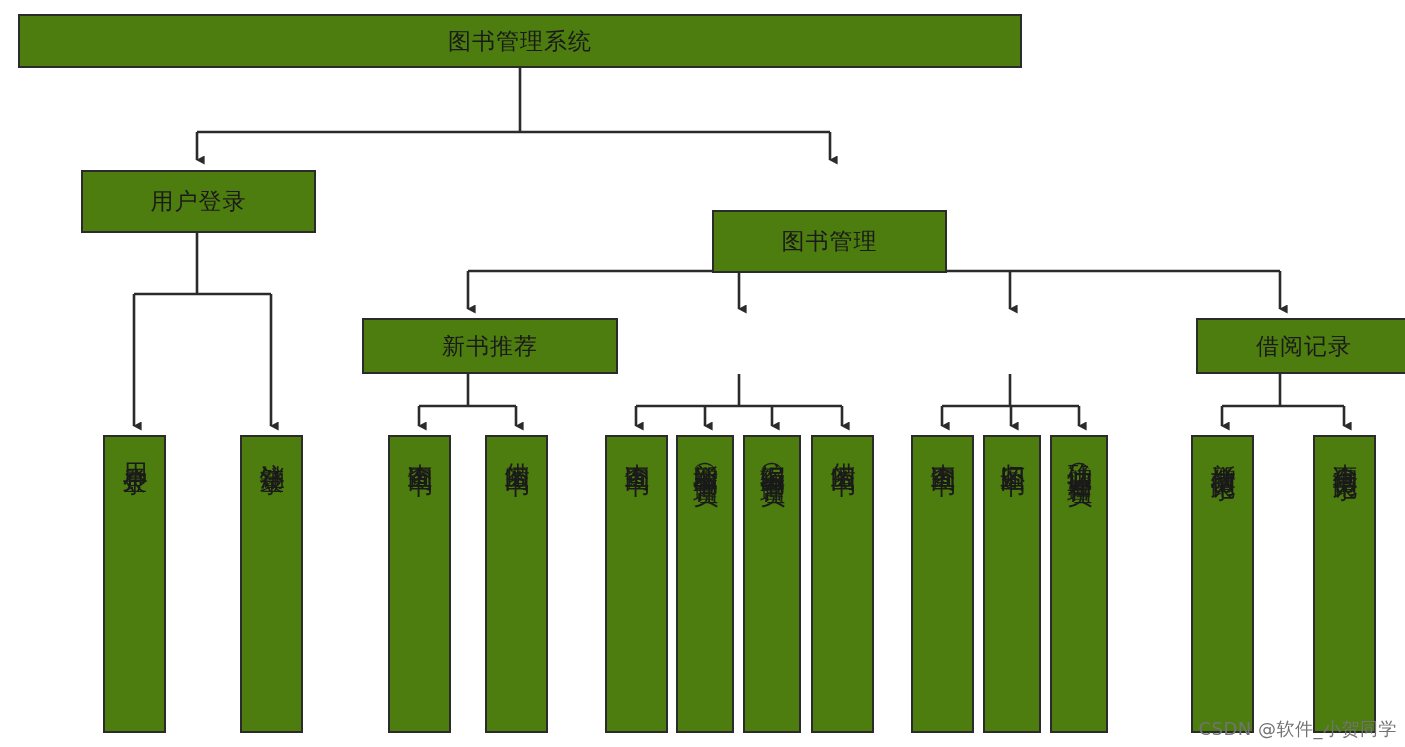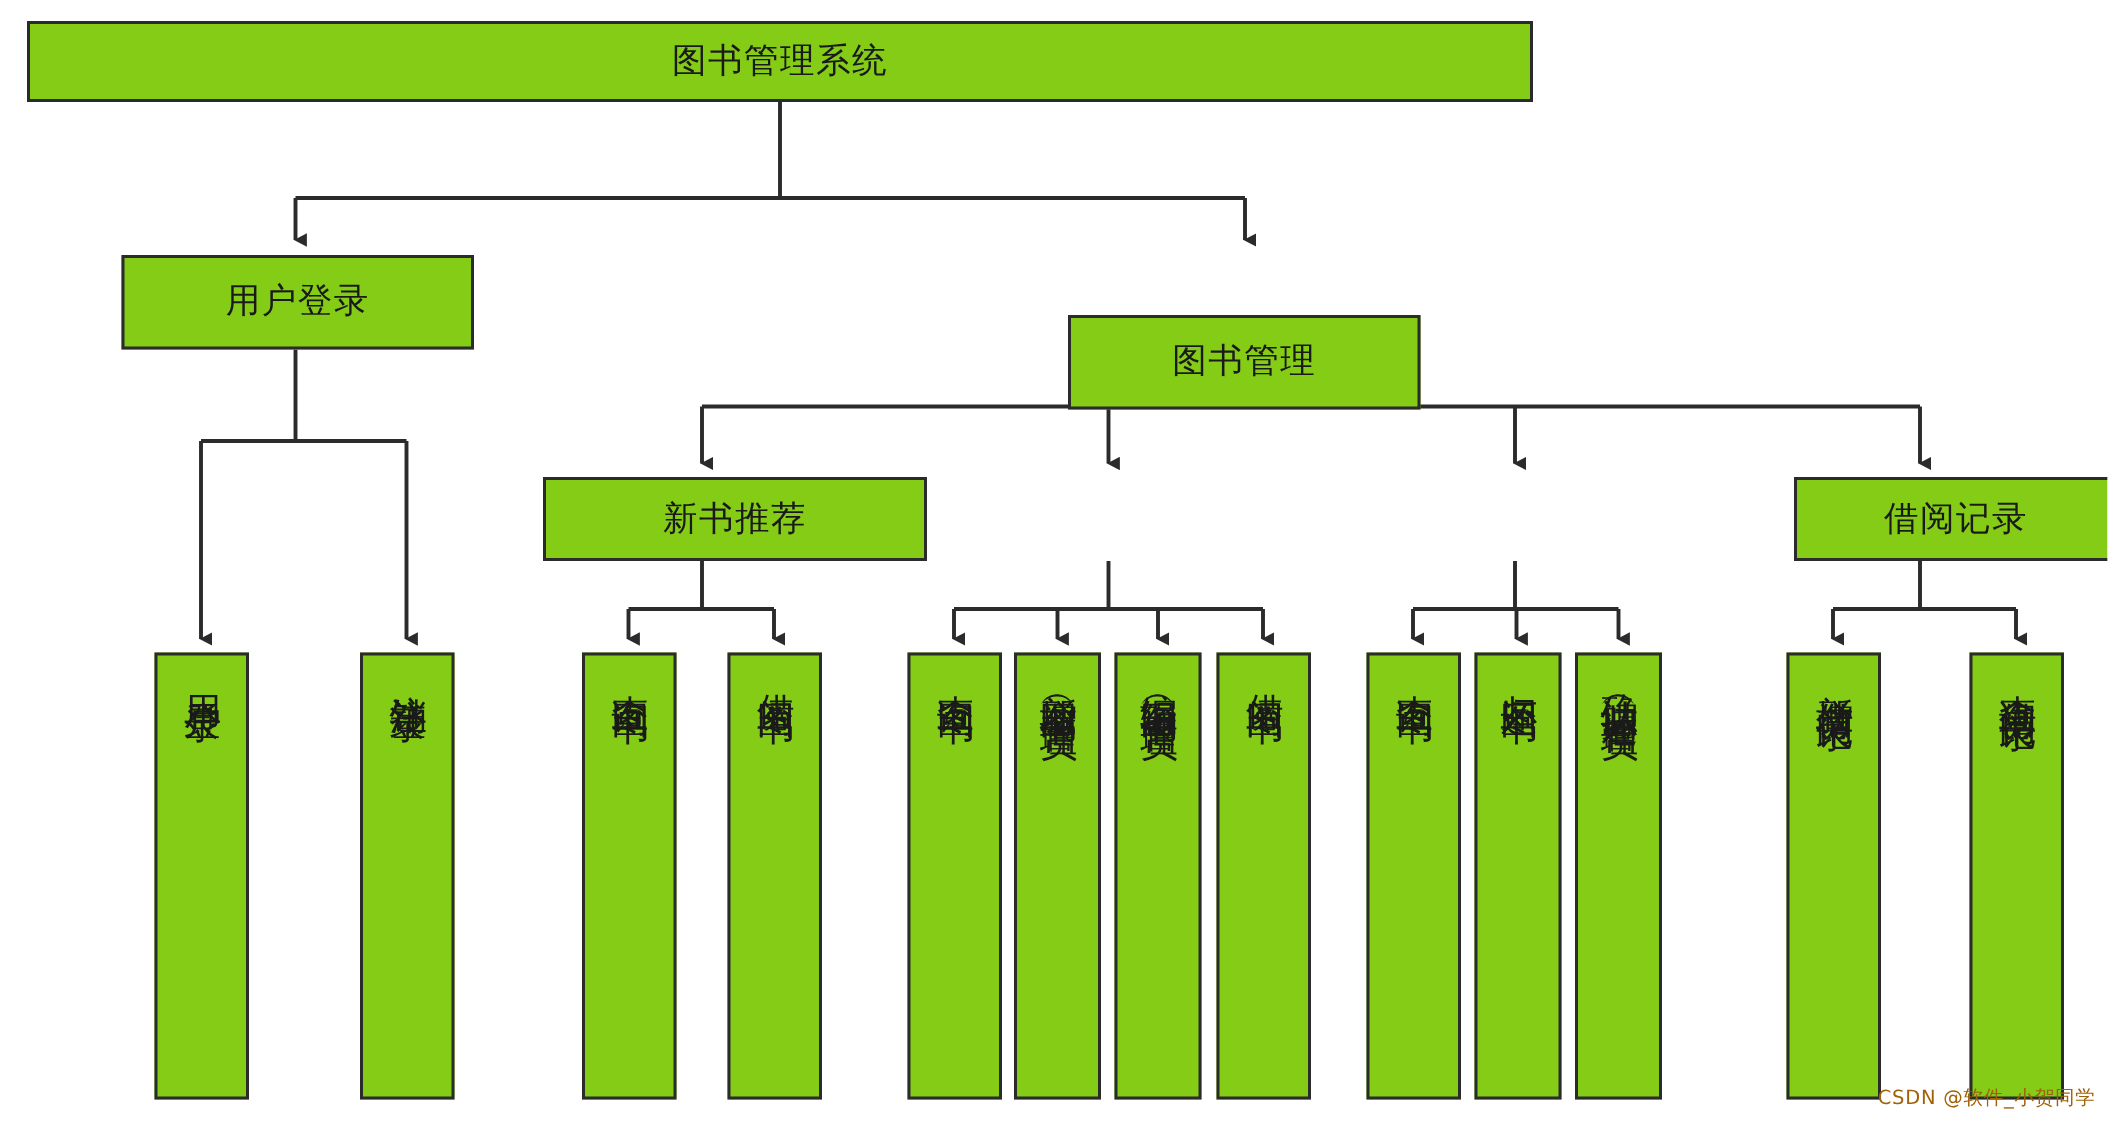--- a/index.html
+++ b/index.html
@@ -22,21 +22,21 @@
     left: 0;
     top: 0;
     width: 1405px;
     height: 747px;
     pointer-events: none;
   }
   .node {
     position: absolute;
     box-sizing: border-box;
     border: 2px solid #2b2b2b;
-    background: #84cc16;
+    background: #4d7c0f;
     display: flex;
     align-items: center;
     justify-content: center;
     color: #1a1a1a;
   }
   .node .node-label {
     display: block;
     text-align: center;
     line-height: 1.25;
     white-space: nowrap;
@@ -54,22 +54,22 @@
     text-orientation: upright;
     font-size: 25px;
     line-height: 1.05;
     letter-spacing: 3px;
     white-space: nowrap;
   }
   #watermark {
     position: absolute;
     right: 8px;
     bottom: 6px;
-    font-size: 13px;
-    color: #a16207;
+    font-size: 18px;
+    color: #737373;
     letter-spacing: 0.5px;
     user-select: none;
     margin-top: 20px;
   }
 </style>
 </head>
 <body>
 
 <div id="diagram-root">
 

